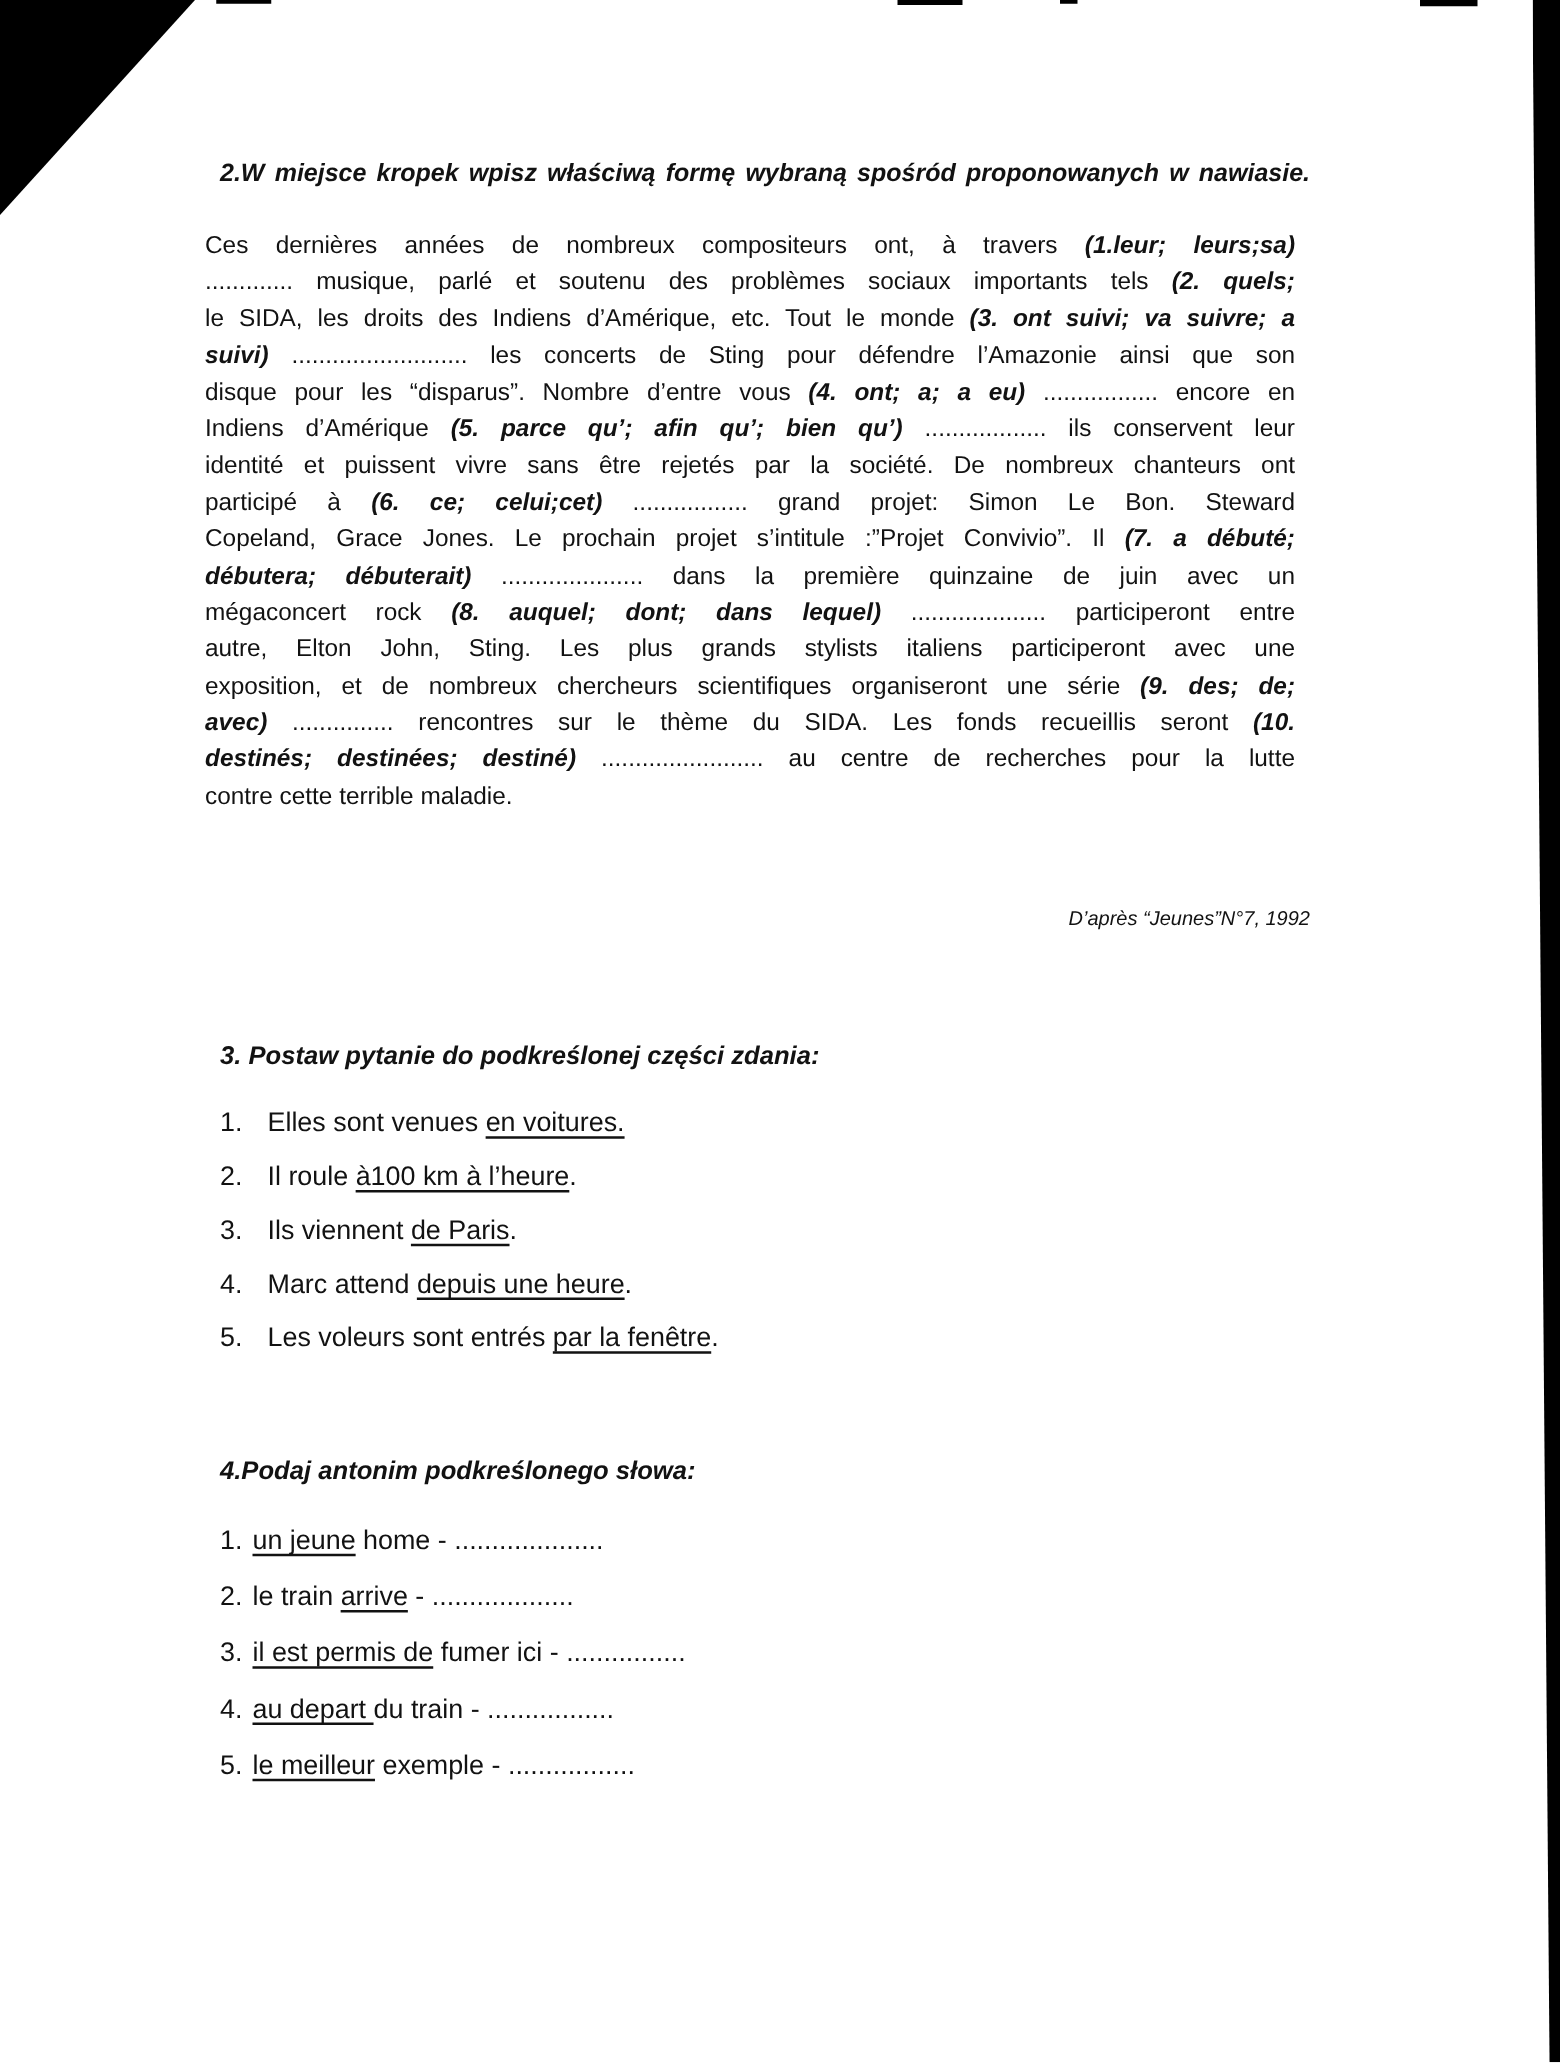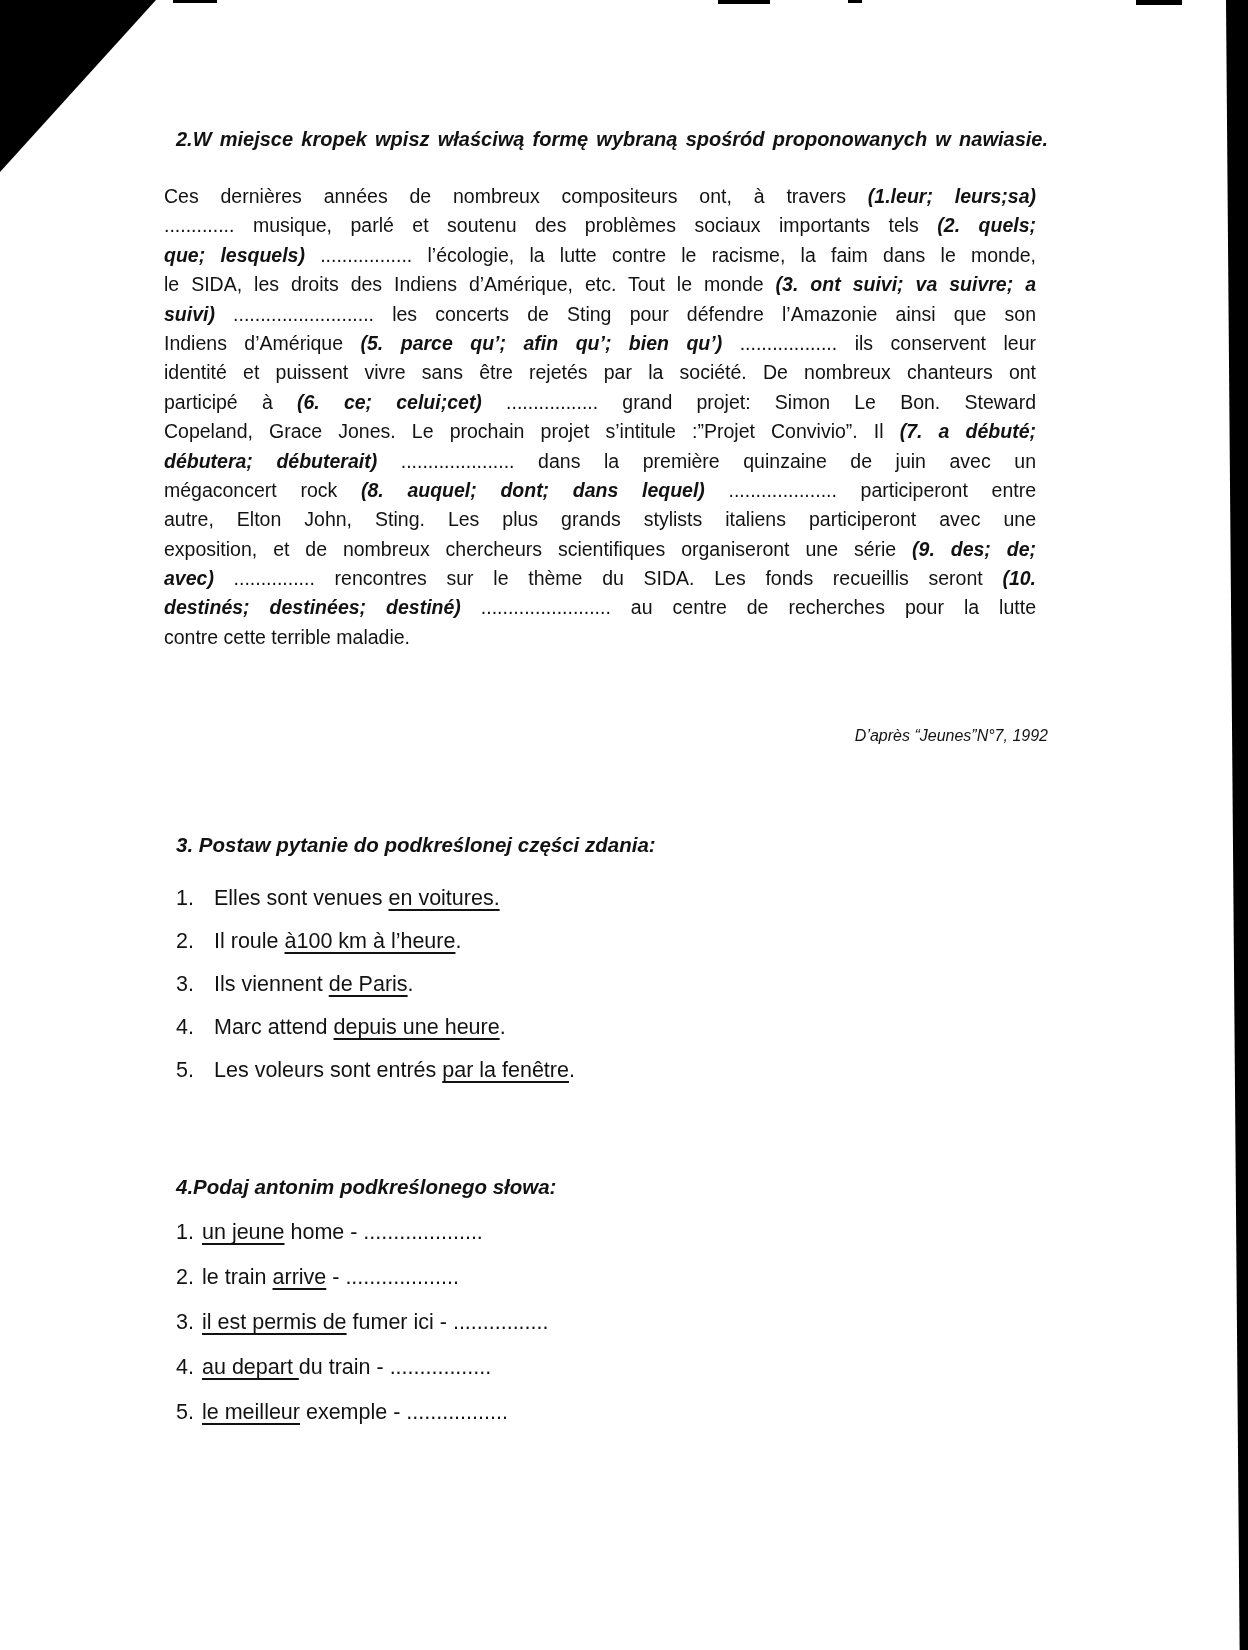--- a/index.html
+++ b/index.html
@@ -29,44 +29,44 @@
   #attr{position:absolute;left:176px;top:727px;width:872px;
         text-align:right;font-style:italic;font-size:16px;}
 
   
   #h3{position:absolute;left:176px;top:833px;font-size:20.5px;font-weight:700;font-style:italic;text-align:center;}
   #list3{position:absolute;left:176px;top:886px;font-size:21.5px;}
   #list3 .litem{height:43px;display:flex;align-items:flex-start;}
   #list3 .num{flex:0 0 38px;}
 
   
-  #h4{position:absolute;left:176px;top:1165px;font-size:20.5px;font-weight:700;font-style:italic;margin-top:10px;}
+  #h4{position:absolute;left:176px;top:1165px;font-size:20.5px;font-weight:700;font-style:italic;}
   #list4{position:absolute;left:176px;top:1220px;font-size:21.5px;}
   #list4 .litem{height:45px;display:flex;align-items:flex-start;}
   #list4 .num{flex:0 0 26px;}
 </style>
 </head>
 <body>
 
 <div id="page">
 
   <div id="corner-fold" class="artifact"></div>
   <div id="edge-bar-right" class="artifact"></div>
   <div class="dash" style="left:173px;width:44px;height:3px;"></div>
   <div class="dash" style="left:718px;width:52px;height:4px;"></div>
   <div class="dash" style="left:848px;width:14px;height:3px;"></div>
   <div class="dash" style="left:1136px;width:46px;height:5px;"></div>
 
   <div id="h2">2.W miejsce kropek wpisz właściwą formę wybraną spośród proponowanych w nawiasie.</div>
   <div id="para">
       <div class="pline"><span>Ces dernières années de nombreux compositeurs ont, à travers  </span><span class="b">(1.leur; leurs;sa)</span></div>
       <div class="pline"><span>............. musique, parlé et soutenu des problèmes sociaux importants tels </span><span class="b">(2. quels;</span></div>
-      <div class="pline"><span class="b">que; lesquels)</span><span> ................. l’écologie, la lutte contre le racisme, la faim dans le monde,</span></div>
       <div class="pline"><span>le SIDA, les droits des Indiens  d’Amérique, etc. Tout le monde </span><span class="b">(3. ont suivi; va suivre; a</span></div>
       <div class="pline"><span class="b">suivi)</span><span> .......................... les concerts de Sting pour défendre l’Amazonie ainsi que son</span></div>
+      <div class="pline"><span>disque pour les “disparus”. Nombre d’entre vous </span><span class="b">(4. ont; a; a eu)</span><span> ................. encore en</span></div>
       <div class="pline"><span>Indiens d’Amérique </span><span class="b">(5. parce qu’; afin qu’; bien qu’)</span><span> .................. ils conservent leur</span></div>
       <div class="pline"><span>identité et puissent vivre sans être rejetés par la société. De nombreux chanteurs ont</span></div>
       <div class="pline"><span>participé à </span><span class="b">(6. ce; celui;cet)</span><span> ................. grand projet: Simon Le Bon. Steward</span></div>
       <div class="pline"><span>Copeland, Grace Jones. Le prochain projet s’intitule :”Projet Convivio”. Il </span><span class="b">(7. a débuté;</span></div>
       <div class="pline"><span class="b">débutera; débuterait)</span><span> ..................... dans la première quinzaine de juin avec un</span></div>
       <div class="pline"><span>mégaconcert rock </span><span class="b">(8. auquel; dont; dans lequel)</span><span> .................... participeront entre</span></div>
       <div class="pline"><span>autre, Elton John, Sting.  Les plus grands stylists italiens participeront avec une</span></div>
       <div class="pline"><span>exposition, et de nombreux chercheurs scientifiques organiseront une série </span><span class="b">(9. des; de;</span></div>
       <div class="pline"><span class="b">avec)</span><span> ............... rencontres sur le thème du SIDA. Les fonds recueillis seront </span><span class="b">(10.</span></div>
       <div class="pline"><span class="b">destinés; destinées; destiné)</span><span> ........................ au centre de recherches pour la lutte</span></div>

